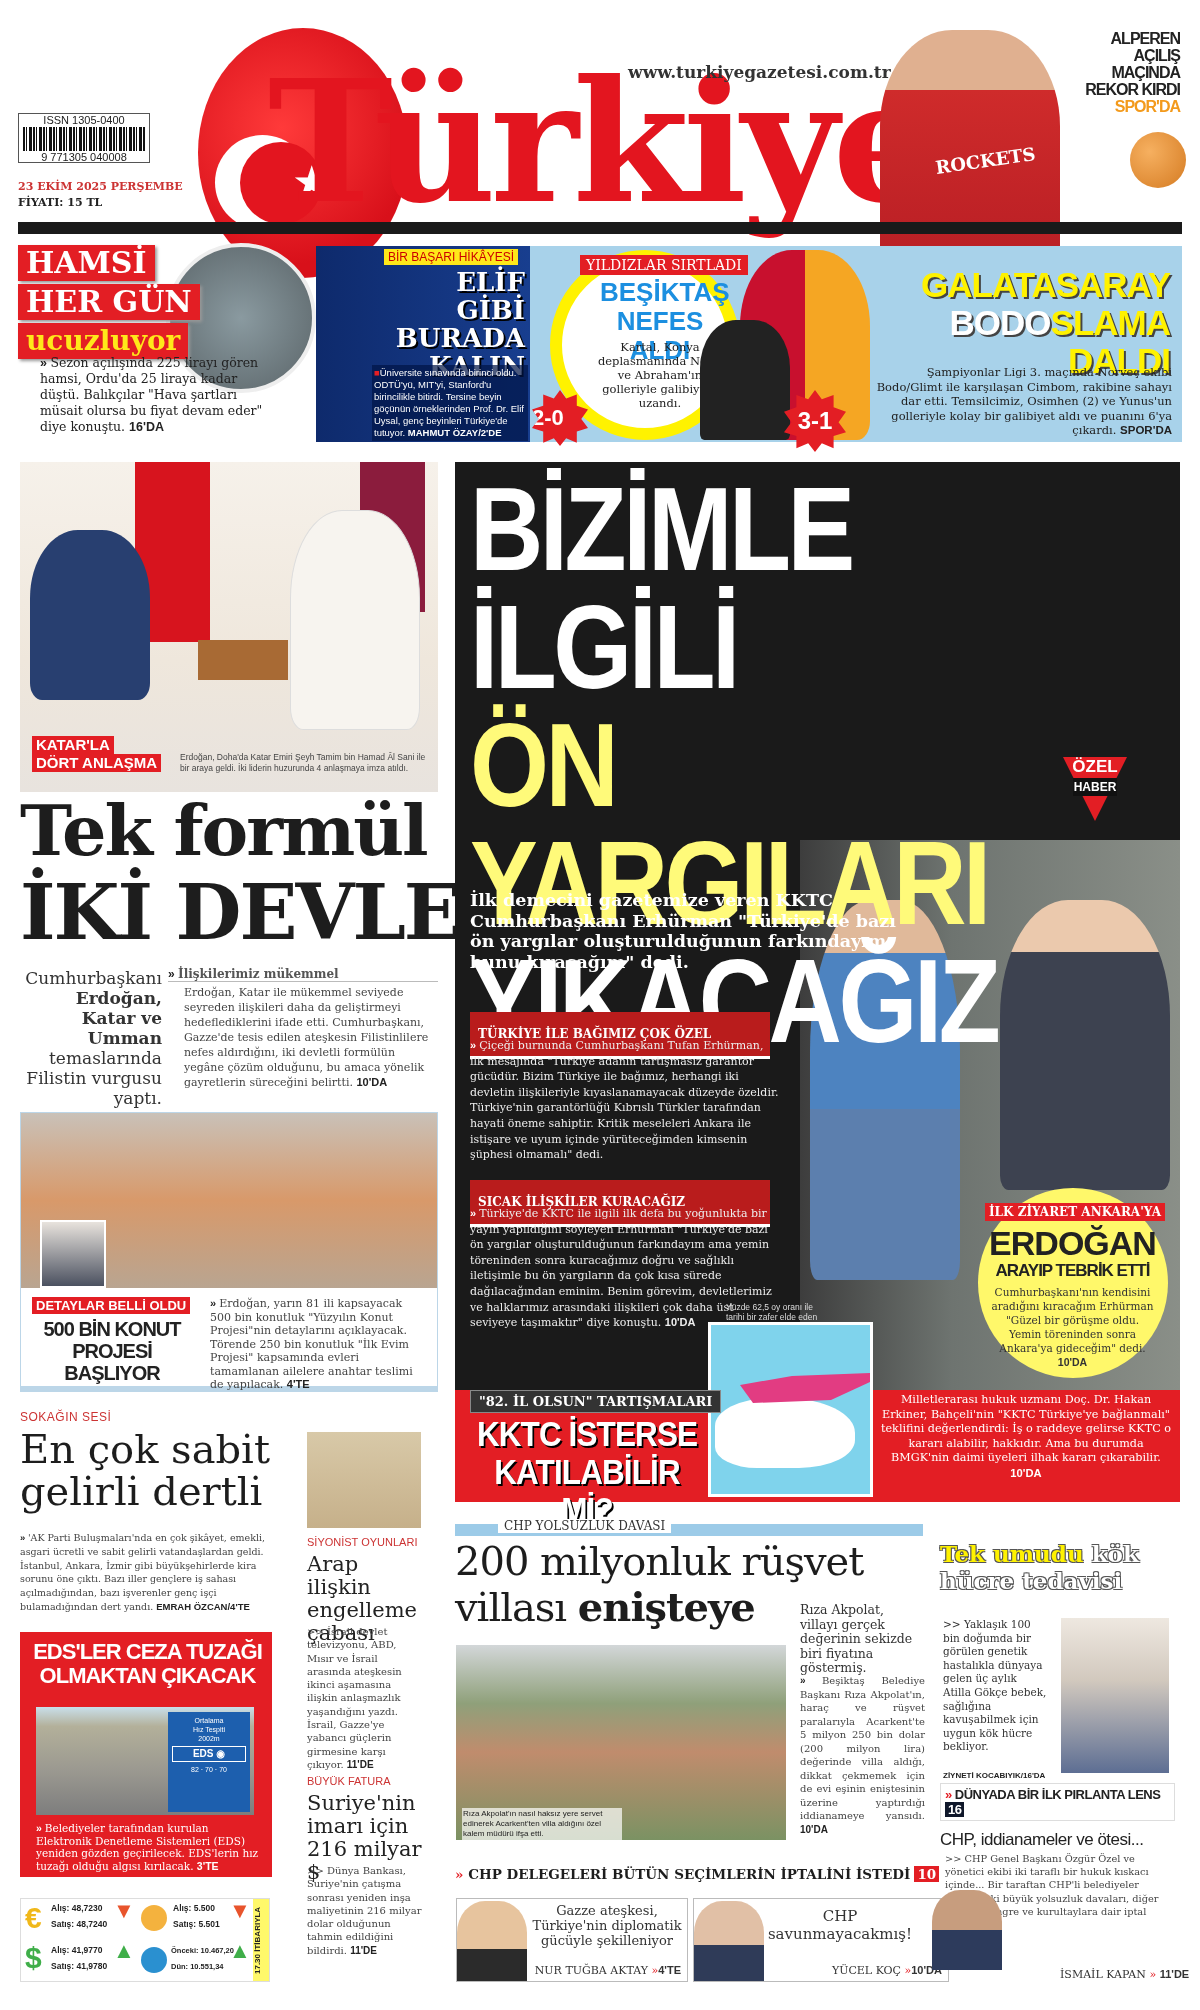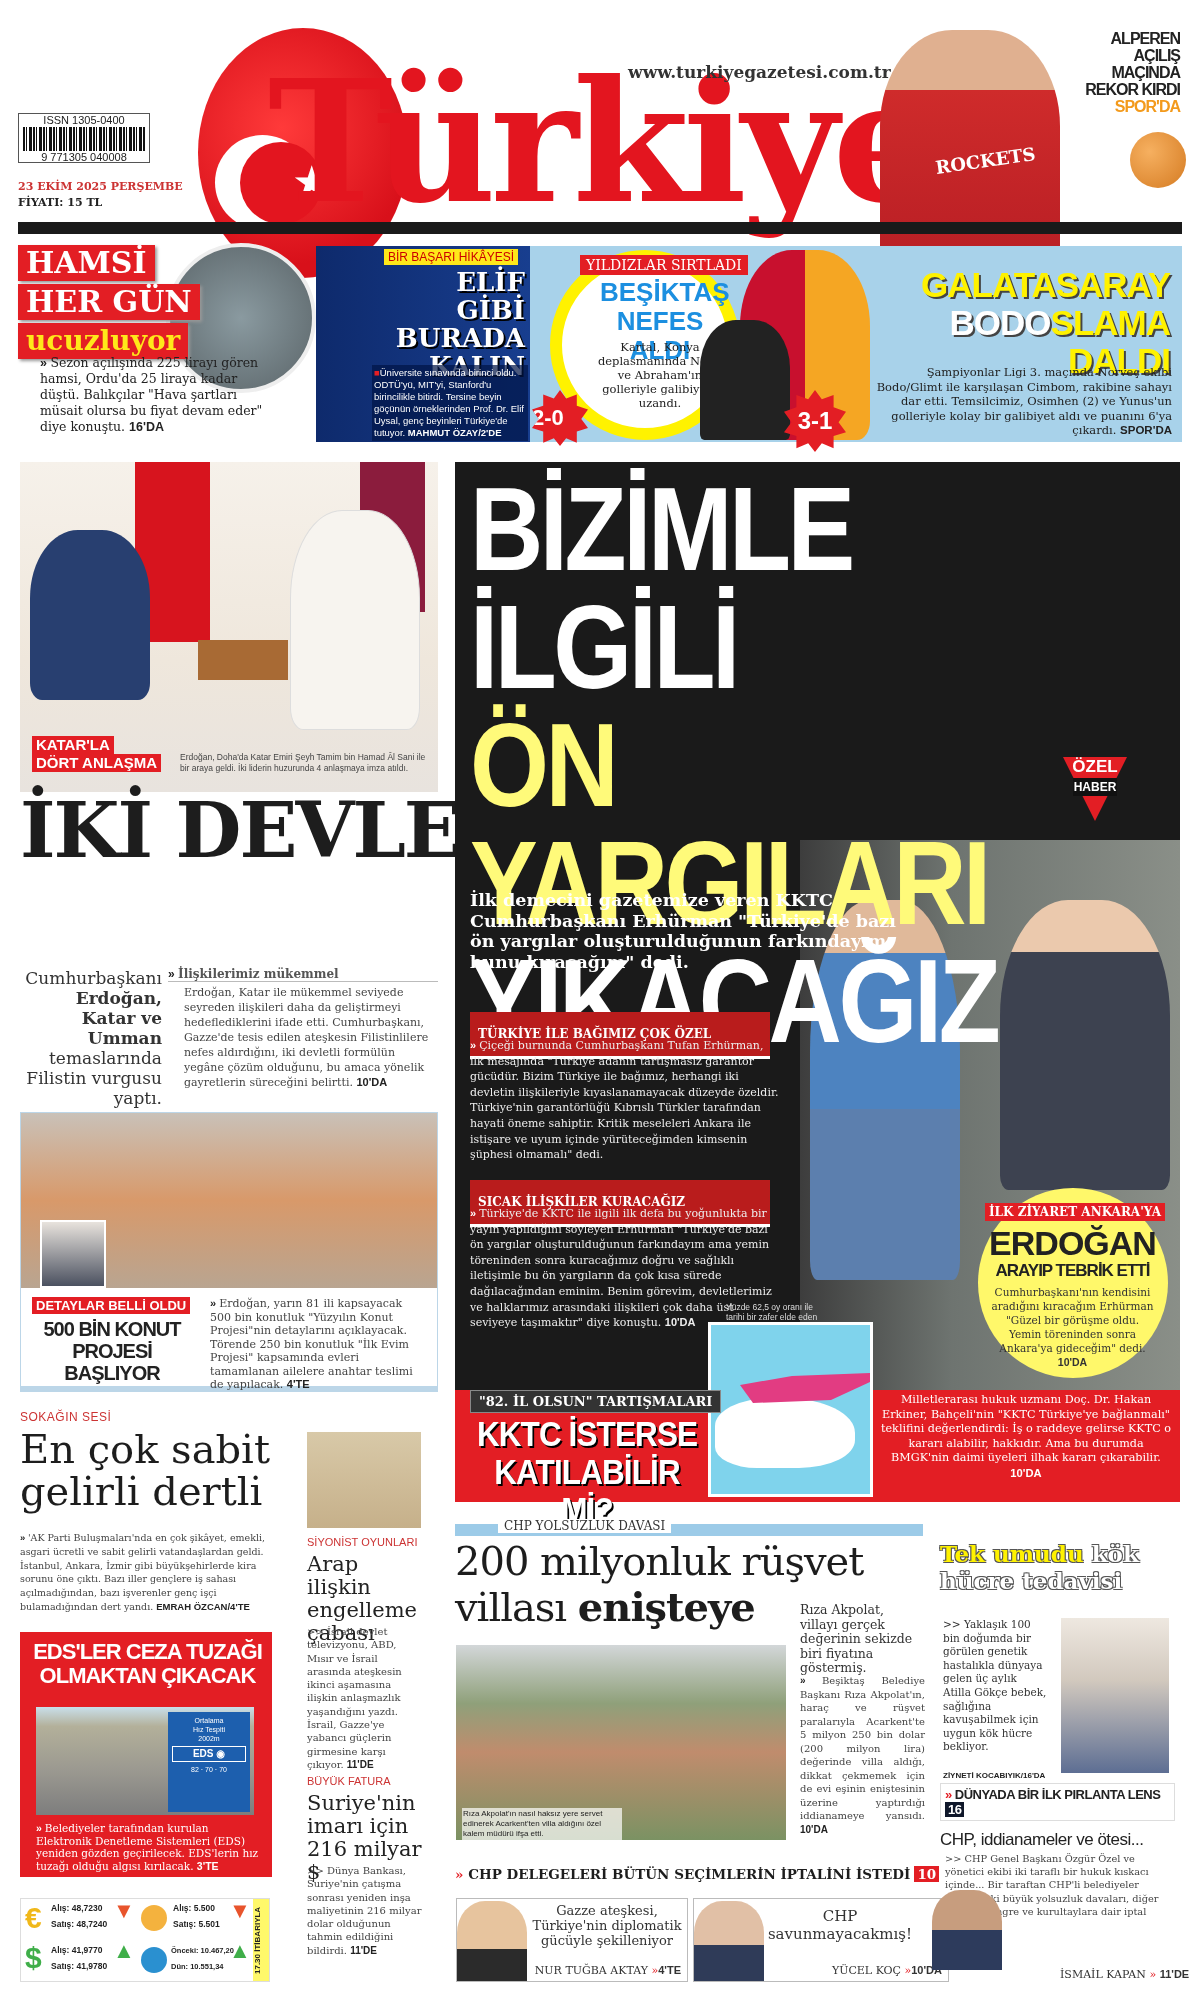--- a/index.html
+++ b/index.html
@@ -219,20 +219,21 @@
 <div class="abs" id="table"></div>
 <div class="abs" id="erdogan"></div>
 <div class="abs" id="emir"></div>
 <div class="abs" id="katar-badge">
   <span>KATAR'LA</span><br>
   <span>DÖRT ANLAŞMA</span>
 </div>
 <div class="abs" id="katar-cap">Erdoğan, Doha'da Katar Emiri Şeyh Tamim bin Hamad Âl Sani ile bir araya geldi. İki liderin huzurunda 4 anlaşmaya imza atıldı.</div>
 
 <div class="abs" id="tek">
+  <div>Tek formül</div>
   <div style="font-size:76px">İKİ DEVLET</div>
 </div>
 <div class="abs" id="tek-lede"><span>Cumhurbaşkanı </span><b>Erdoğan, Katar ve Umman</b><span> temaslarında Filistin vurgusu yaptı.</span></div>
 <div class="abs" id="tek-sub"><span class="quo">» </span><span>İlişkilerimiz mükemmel</span></div>
 <div class="abs" id="tek-body"><span>Erdoğan, Katar ile mükemmel seviyede seyreden ilişkileri daha da geliştirmeyi hedeflediklerini ifade etti. Cumhurbaşkanı, Gazze'de tesis edilen ateşkesin Filistinlilere nefes aldırdığını, iki devletli formülün yegâne çözüm olduğunu, bu amaca yönelik gayretlerin süreceğini belirtti.</span> <b class="sans" style="color:#222">10'DA</b></div>
 
 <div class="abs" id="konut-box"></div>
 <div class="abs" id="konut-photo"></div>
 <div class="abs" id="kurum"></div>
 <div class="abs" id="konut-kicker">DETAYLAR BELLİ OLDU</div>

